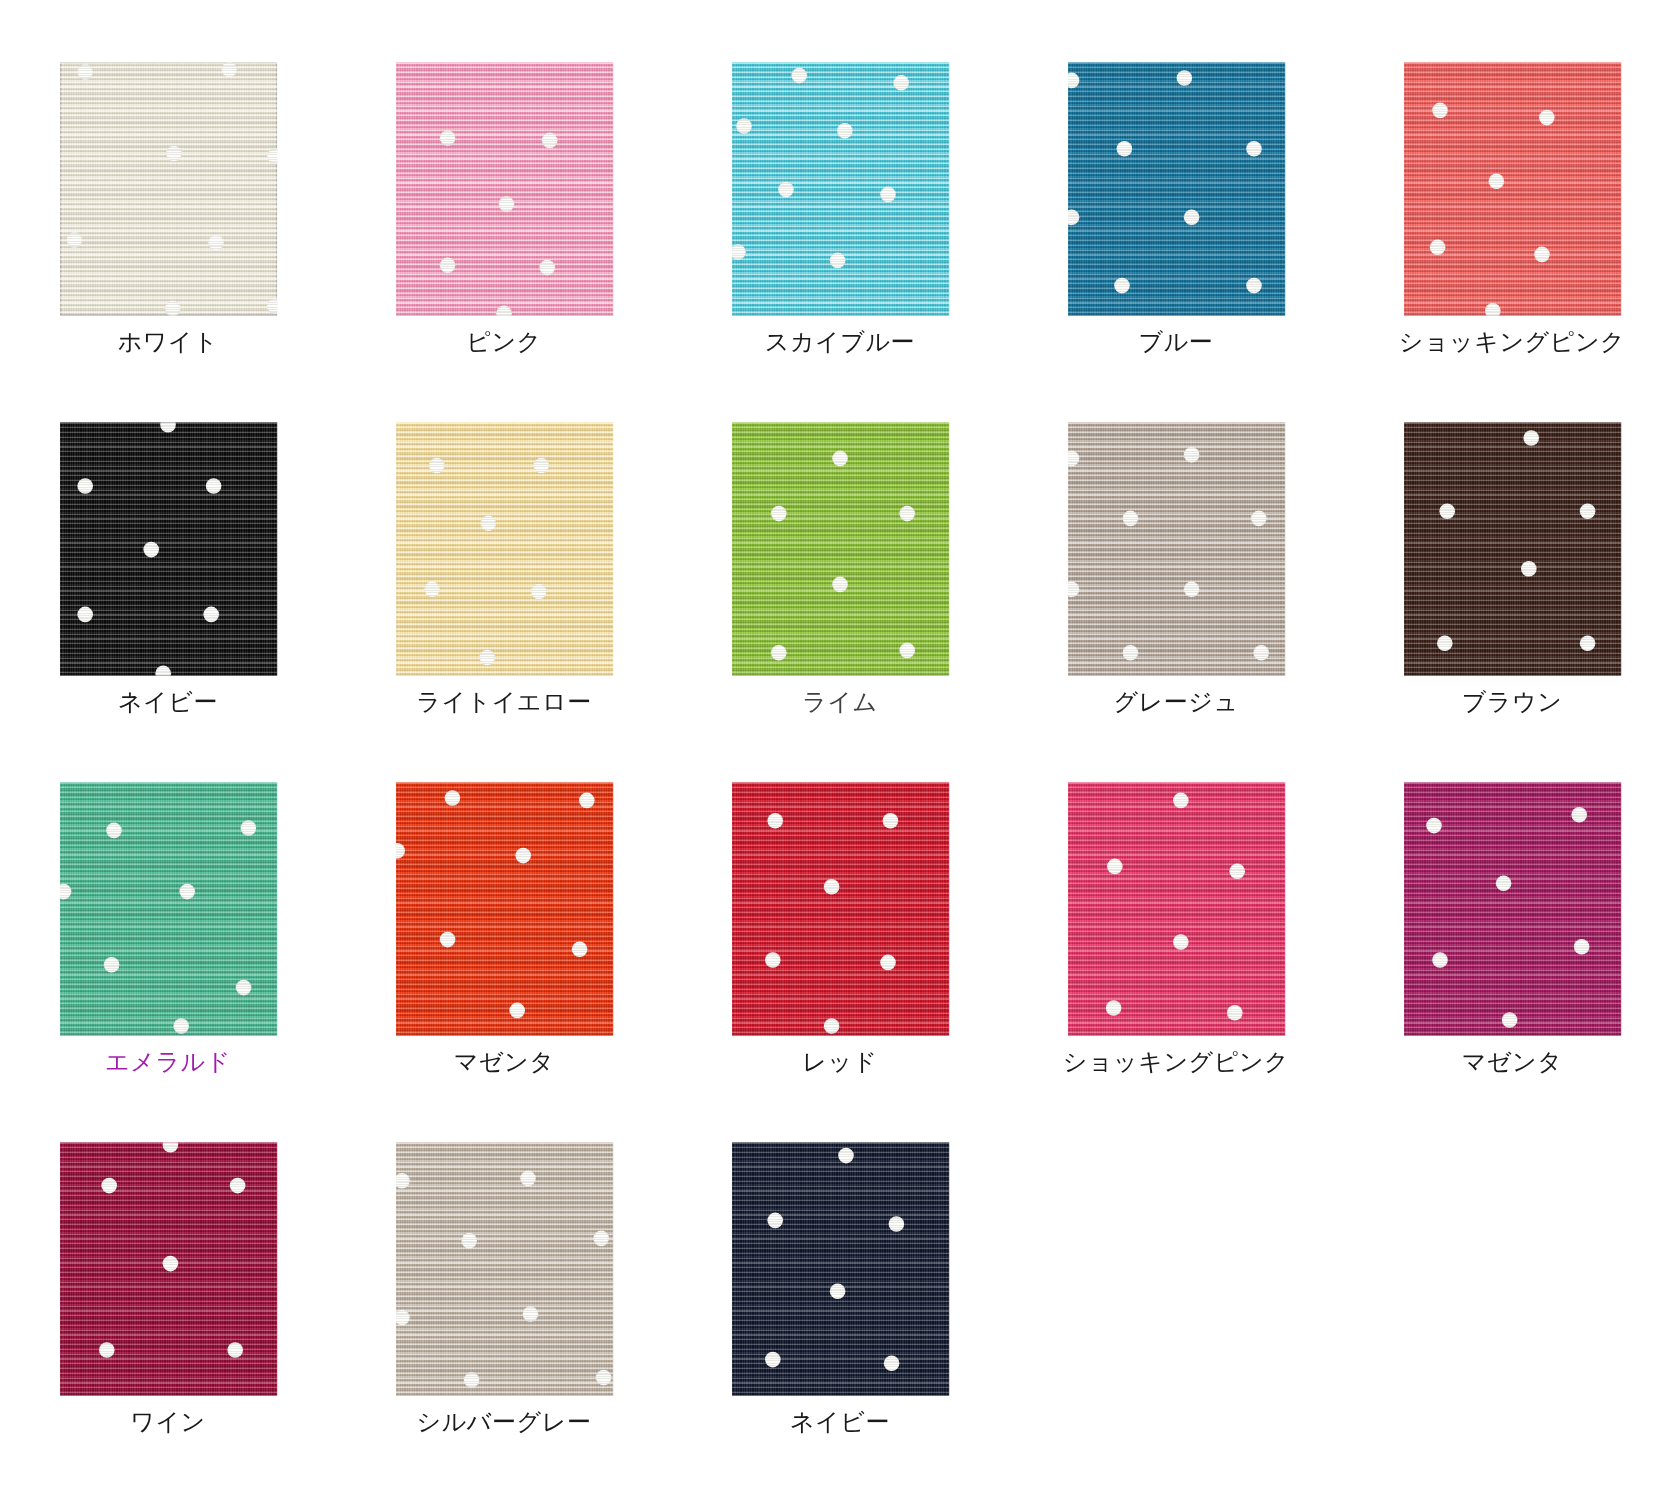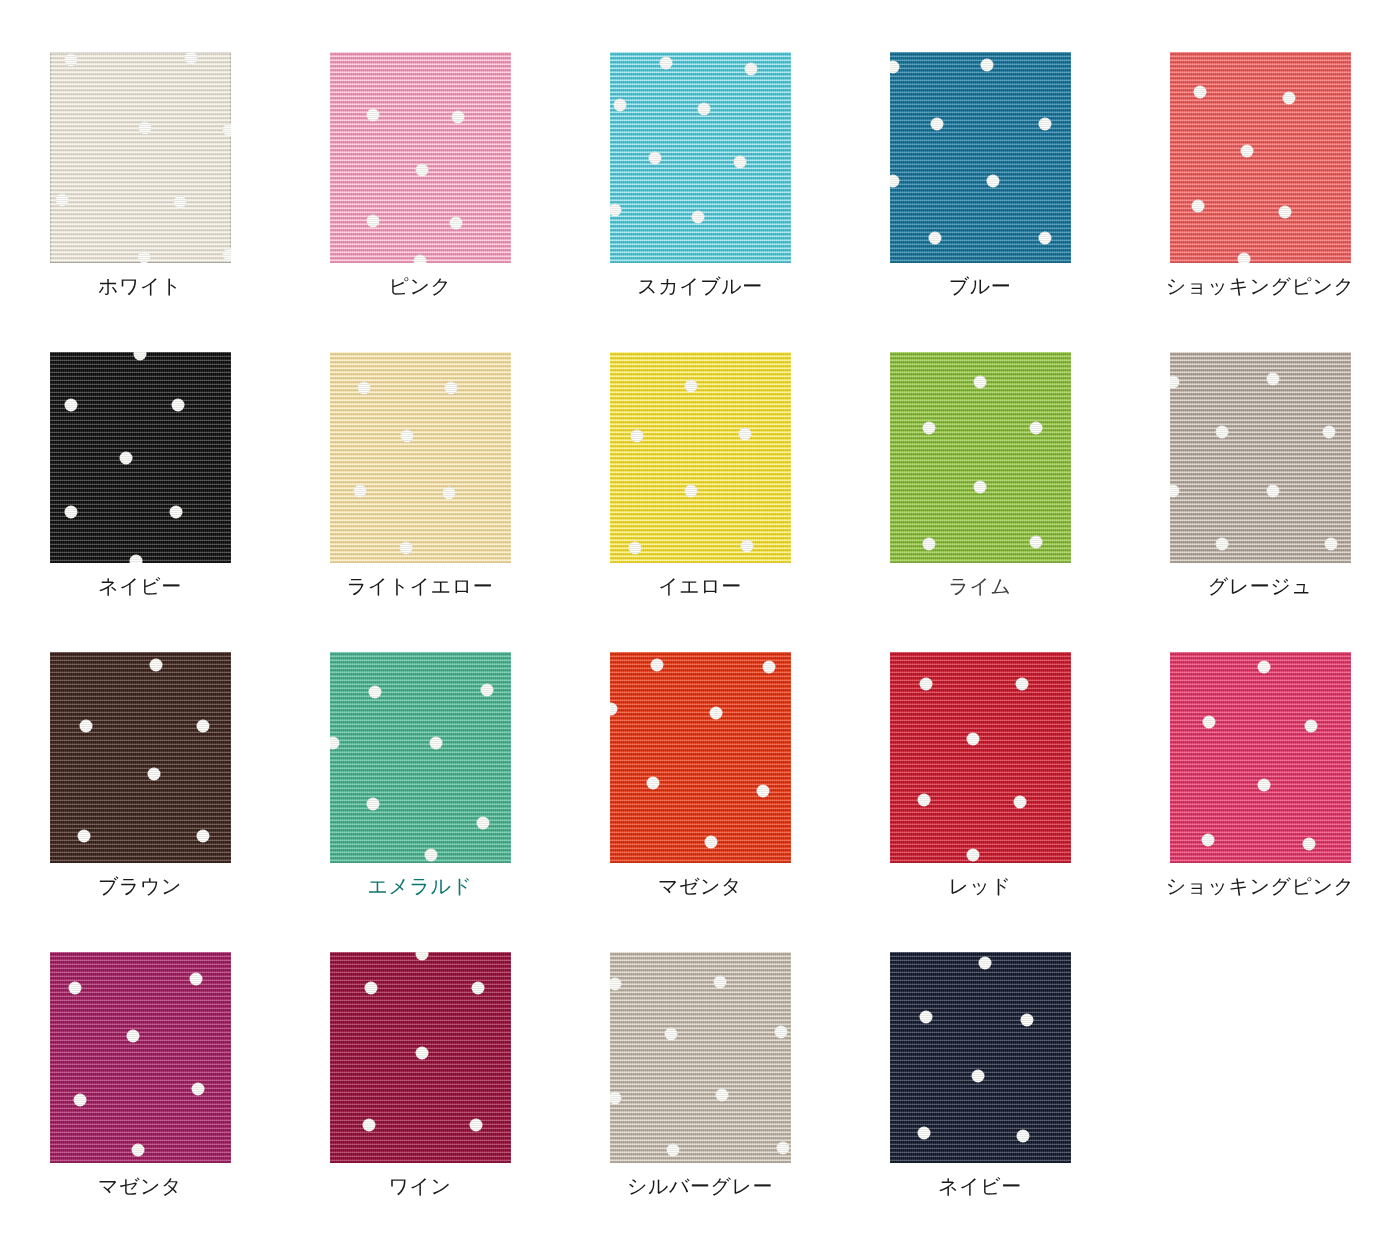--- a/index.html
+++ b/index.html
@@ -219,32 +219,20 @@
         <span class="dot" style="left: 19%; top: 17%; background: rgb(253, 253, 251);"></span>
         <span class="dot" style="left: 67%; top: 17%; background: rgb(253, 253, 251);"></span>
         <span class="dot" style="left: 43%; top: 40%; background: rgb(253, 253, 251);"></span>
         <span class="dot" style="left: 17%; top: 66%; background: rgb(253, 253, 251);"></span>
         <span class="dot" style="left: 66%; top: 67%; background: rgb(253, 253, 251);"></span>
         <span class="dot" style="left: 42%; top: 93%; background: rgb(253, 253, 251);"></span>
       </div>
       <div class="swatch-label" style="color: rgb(26, 26, 26);">ライトイエロー</div>
     </div>
     <div class="swatch-cell">
-      <div class="swatch-tile light-weave" style="background: rgb(248, 223, 26);">
-        <div class="weave"></div>
-        <span class="dot" style="left: 45%; top: 16%; background: rgb(253, 253, 251);"></span>
-        <span class="dot" style="left: 15%; top: 40%; background: rgb(253, 253, 251);"></span>
-        <span class="dot" style="left: 75%; top: 39%; background: rgb(253, 253, 251);"></span>
-        <span class="dot" style="left: 45%; top: 66%; background: rgb(253, 253, 251);"></span>
-        <span class="dot" style="left: 14%; top: 93%; background: rgb(253, 253, 251);"></span>
-        <span class="dot" style="left: 76%; top: 92%; background: rgb(253, 253, 251);"></span>
-      </div>
-      <div class="swatch-label" style="color: rgb(26, 26, 26);">イエロー</div>
-    </div>
-    <div class="swatch-cell">
       <div class="swatch-tile" style="background: rgb(146, 200, 60);">
         <div class="weave"></div>
         <span class="dot" style="left: 50%; top: 14%; background: rgb(253, 253, 251);"></span>
         <span class="dot" style="left: 22%; top: 36%; background: rgb(253, 253, 251);"></span>
         <span class="dot" style="left: 81%; top: 36%; background: rgb(253, 253, 251);"></span>
         <span class="dot" style="left: 50%; top: 64%; background: rgb(253, 253, 251);"></span>
         <span class="dot" style="left: 22%; top: 91%; background: rgb(253, 253, 251);"></span>
         <span class="dot" style="left: 81%; top: 90%; background: rgb(253, 253, 251);"></span>
       </div>
       <div class="swatch-label" style="color: #404040;">ライム</div>
@@ -279,21 +267,21 @@
       <div class="swatch-tile" style="background: rgb(77, 189, 151);">
         <div class="weave"></div>
         <span class="dot" style="left: 25%; top: 19%; background: rgb(253, 253, 251);"></span>
         <span class="dot" style="left: 87%; top: 18%; background: rgb(253, 253, 251);"></span>
         <span class="dot" style="left: 59%; top: 43%; background: rgb(253, 253, 251);"></span>
         <span class="dot" style="left: 2%; top: 43%; background: rgb(253, 253, 251);"></span>
         <span class="dot" style="left: 24%; top: 72%; background: rgb(253, 253, 251);"></span>
         <span class="dot" style="left: 85%; top: 81%; background: rgb(253, 253, 251);"></span>
         <span class="dot" style="left: 56%; top: 96%; background: rgb(253, 253, 251);"></span>
       </div>
-      <div class="swatch-label" style="color: #0f766e;">エメラルド</div>
+      <div class="swatch-label" style="color: #a21caf;">エメラルド</div>
     </div>
     <div class="swatch-cell">
       <div class="swatch-tile" style="background: rgb(240, 51, 13);">
         <div class="weave"></div>
         <span class="dot" style="left: 26%; top: 6%; background: rgb(253, 253, 251);"></span>
         <span class="dot" style="left: 88%; top: 7%; background: rgb(253, 253, 251);"></span>
         <span class="dot" style="left: 1%; top: 27%; background: rgb(253, 253, 251);"></span>
         <span class="dot" style="left: 59%; top: 29%; background: rgb(253, 253, 251);"></span>
         <span class="dot" style="left: 24%; top: 62%; background: rgb(253, 253, 251);"></span>
         <span class="dot" style="left: 85%; top: 66%; background: rgb(253, 253, 251);"></span>

